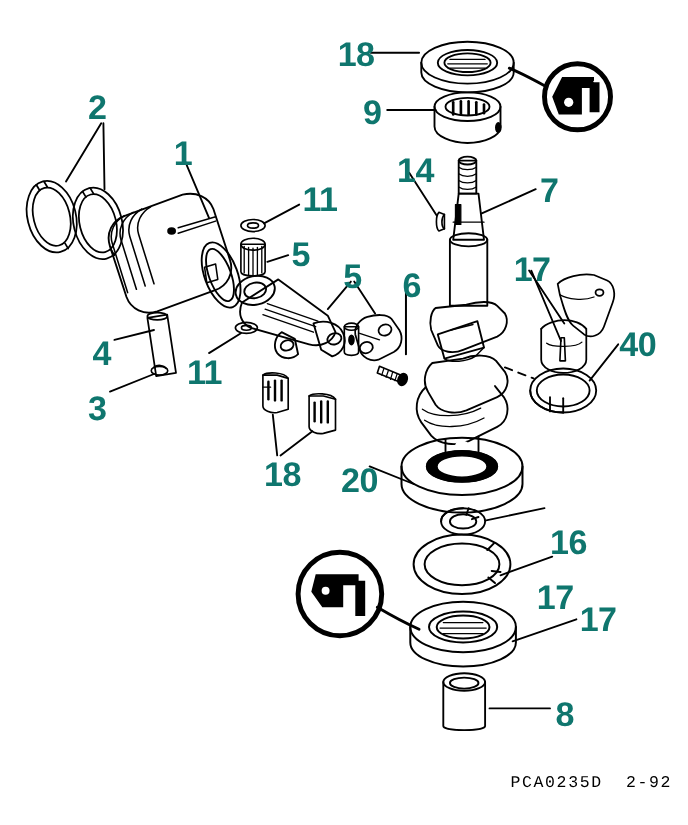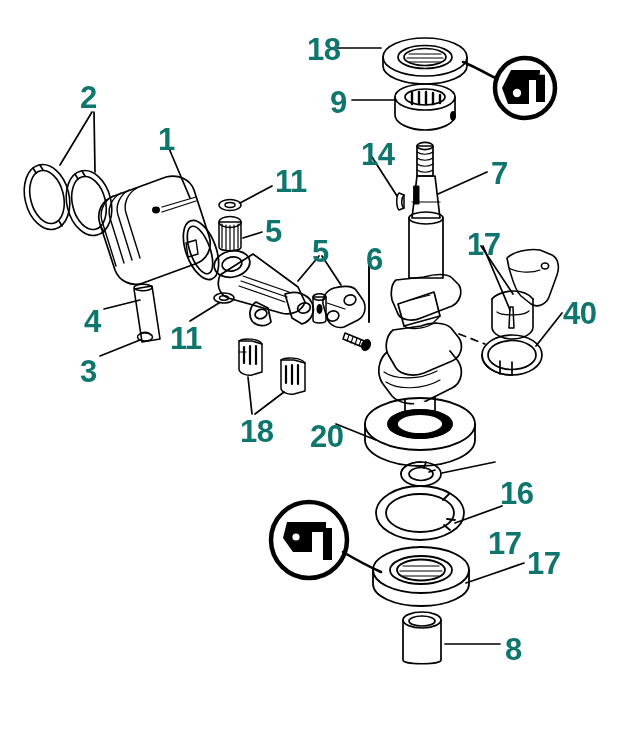--- a/index.html
+++ b/index.html
@@ -437,14 +437,15 @@
   <div class="callout" style="left:361px; top:143px;">14</div>
   <div class="callout" style="left:491px; top:162px;">7</div>
   <div class="callout" style="left:467px; top:233px;">17</div>
   <div class="callout" style="left:563px; top:302px;">40</div>
   <div class="callout" style="left:310px; top:425px;">20</div>
   <div class="callout" style="left:500px; top:454px;margin-top:28px;">16</div>
   <div class="callout" style="left:488px; top:496px;margin-top:36px;">17</div>
   <div class="callout" style="left:527px; top:552px;">17</div>
   <div class="callout" style="left:505px; top:638px;">8</div>
 
+  <div id="caption">PCA0235D  2-92</div>
 
 </div>
 
 </body></html>

